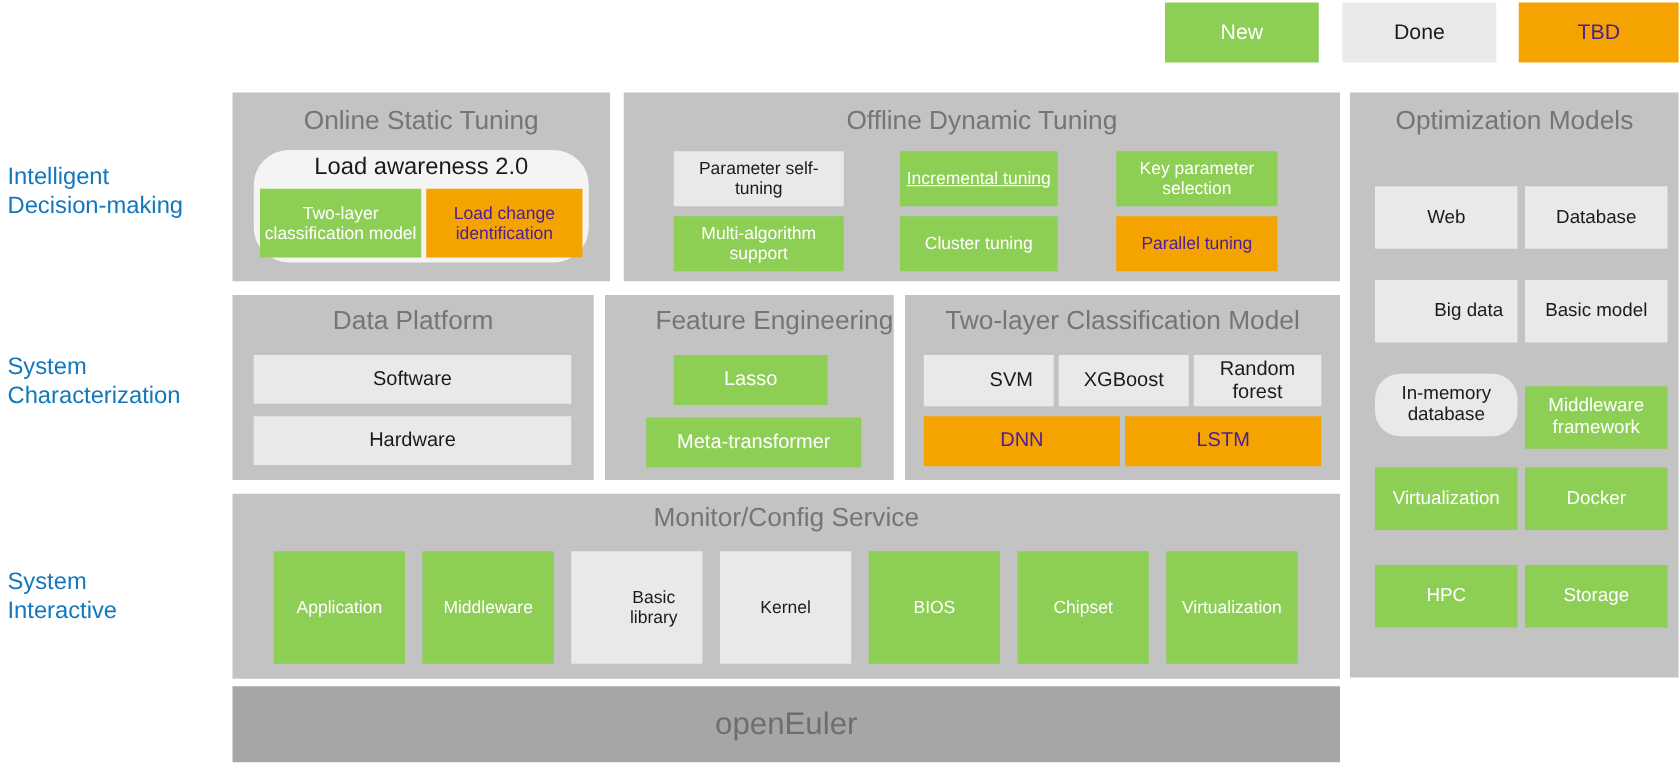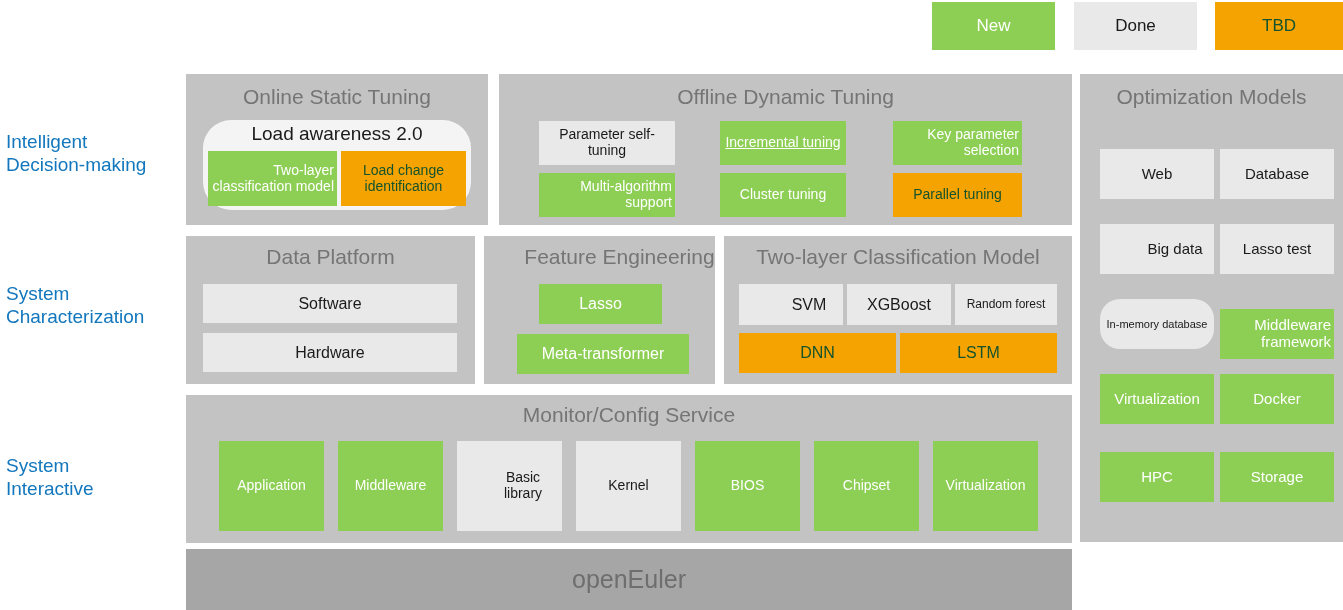--- a/index.html
+++ b/index.html
@@ -34,23 +34,23 @@
   .panel-title {
     position: absolute;
     left: 0;
     right: 0;
     text-align: center;
     color: #757575;
     font-size: 21px;
     font-weight: 400;
     white-space: nowrap;
   }
-  .c-new   { background: #8dce54; color: #ffffff; text-align: right; }
+  .c-new   { background: #8dce54; color: #ffffff; }
   .c-done  { background: #e9e9e9; color: #1a1a1a; }
-  .c-tbd   { background: #f5a300; color: #14532d; }
+  .c-tbd   { background: #f5a300; color: #4c1d95; }
   .c-white { background: #f4f4f4; color: #1a1a1a; }
 
   
   #legend .box {
     font-size: 17px;
     top: 2px;
     height: 48px;
   }
 
   
@@ -139,23 +139,23 @@
   <div class="box c-done" style="left:20px;top:75px;width:114px;height:50px;font-size:15px;">
       <span>Web</span>
     </div>
   <div class="box c-done" style="left:140px;top:75px;width:114px;height:50px;font-size:15px;">
       <span>Database</span>
     </div>
   <div class="box c-done" style="left:20px;top:150px;width:114px;height:50px;font-size:15px;padding-left:39px;">
       <span>Big data</span>
     </div>
   <div class="box c-done" style="left:140px;top:150px;width:114px;height:50px;font-size:15px;">
-      <span>Lasso test</span>
-    </div>
-  <div class="box c-done" style="left:20px;top:225px;width:114px;height:50px;font-size:11px;border-radius:20px;">
+      <span>Basic model</span>
+    </div>
+  <div class="box c-done" style="left:20px;top:225px;width:114px;height:50px;font-size:15px;border-radius:20px;">
       <span>In-memory database</span>
     </div>
   <div class="box c-new" style="left:140px;top:225px;width:114px;height:50px;font-size:15px;margin-top:10px;">
       <span>Middleware framework</span>
     </div>
   <div class="box c-new" style="left:20px;top:300px;width:114px;height:50px;font-size:15px;">
       <span>Virtualization</span>
     </div>
   <div class="box c-new" style="left:140px;top:300px;width:114px;height:50px;font-size:15px;">
       <span>Docker</span>
@@ -189,21 +189,21 @@
 </div>
 
 <div class="panel" style="left:724px;top:236px;width:348px;height:148px;">
   <div class="panel-title" style="top:9px;">Two-layer Classification Model</div>
   <div class="box c-done" style="left:15px;top:48px;width:104px;height:41px;font-size:16px;padding-left:39px;">
       <span>SVM</span>
     </div>
   <div class="box c-done" style="left:123px;top:48px;width:104px;height:41px;font-size:16px;">
       <span>XGBoost</span>
     </div>
-  <div class="box c-done" style="left:231px;top:48px;width:102px;height:41px;font-size:12px;">
+  <div class="box c-done" style="left:231px;top:48px;width:102px;height:41px;font-size:16px;">
       <span>Random forest</span>
     </div>
   <div class="box c-tbd" style="left:15px;top:97px;width:157px;height:40px;font-size:16px;">
       <span>DNN</span>
     </div>
   <div class="box c-tbd" style="left:176px;top:97px;width:157px;height:40px;font-size:16px;">
       <span>LSTM</span>
     </div>
 </div>
 

